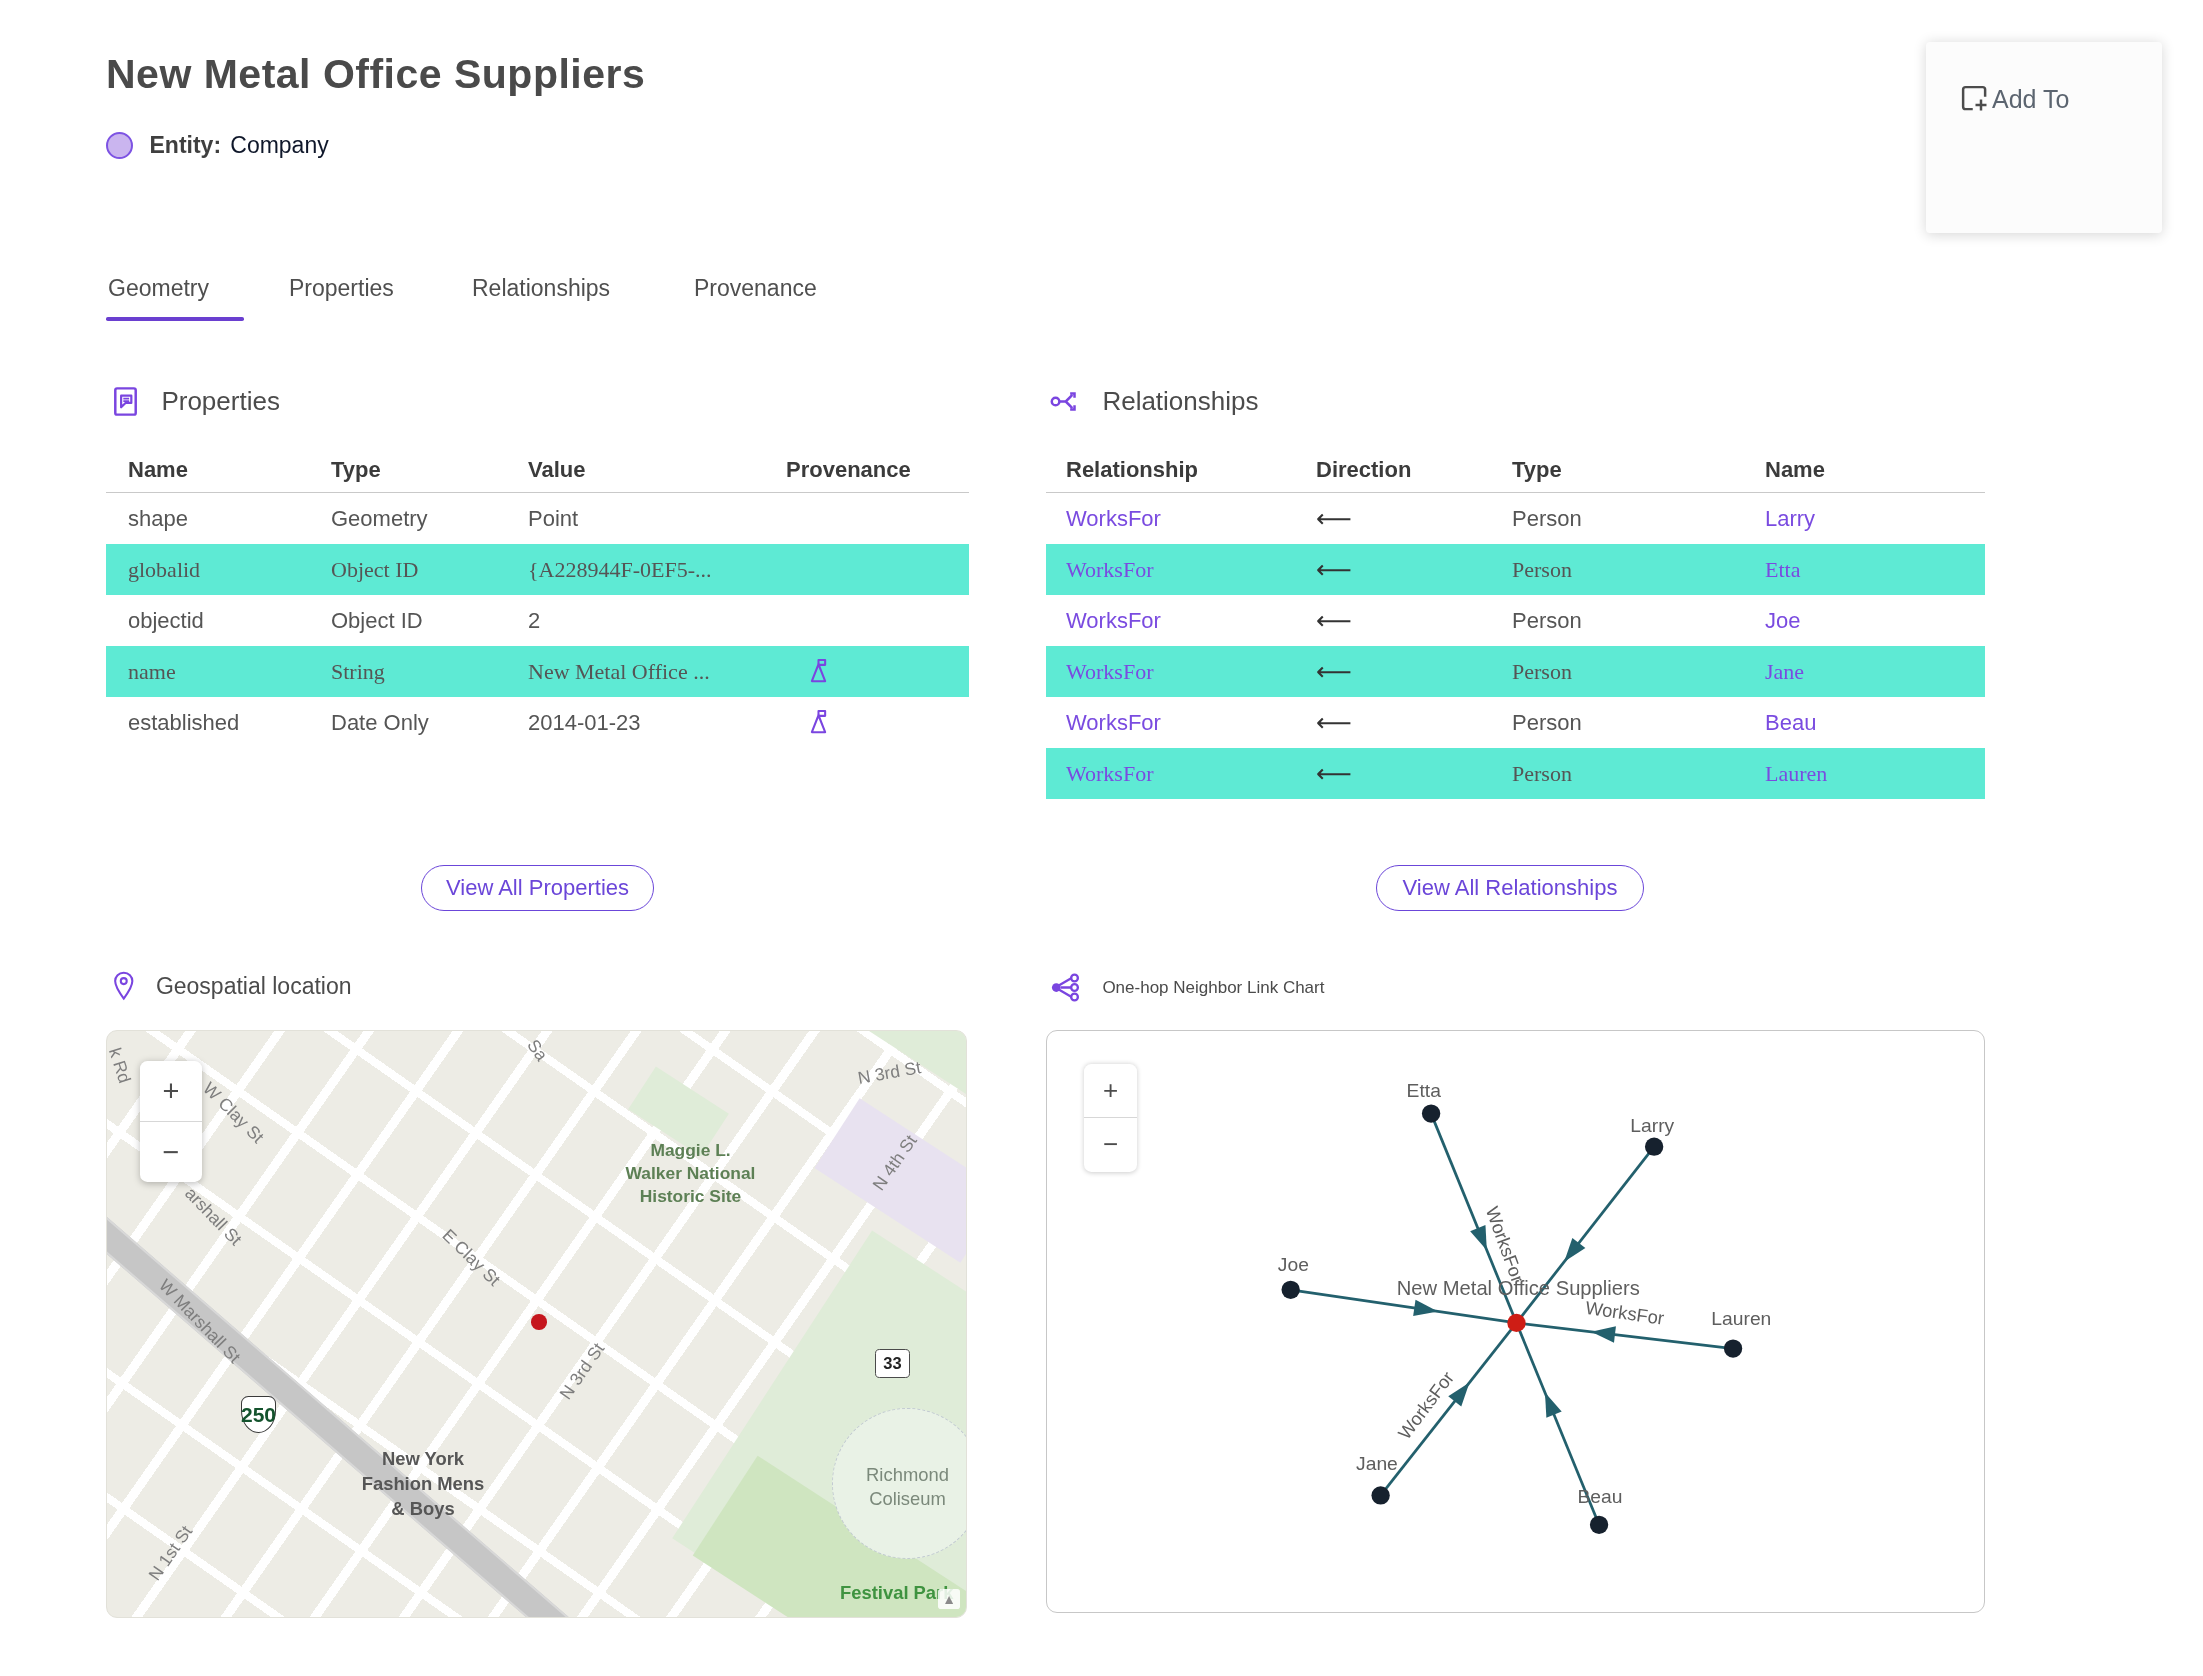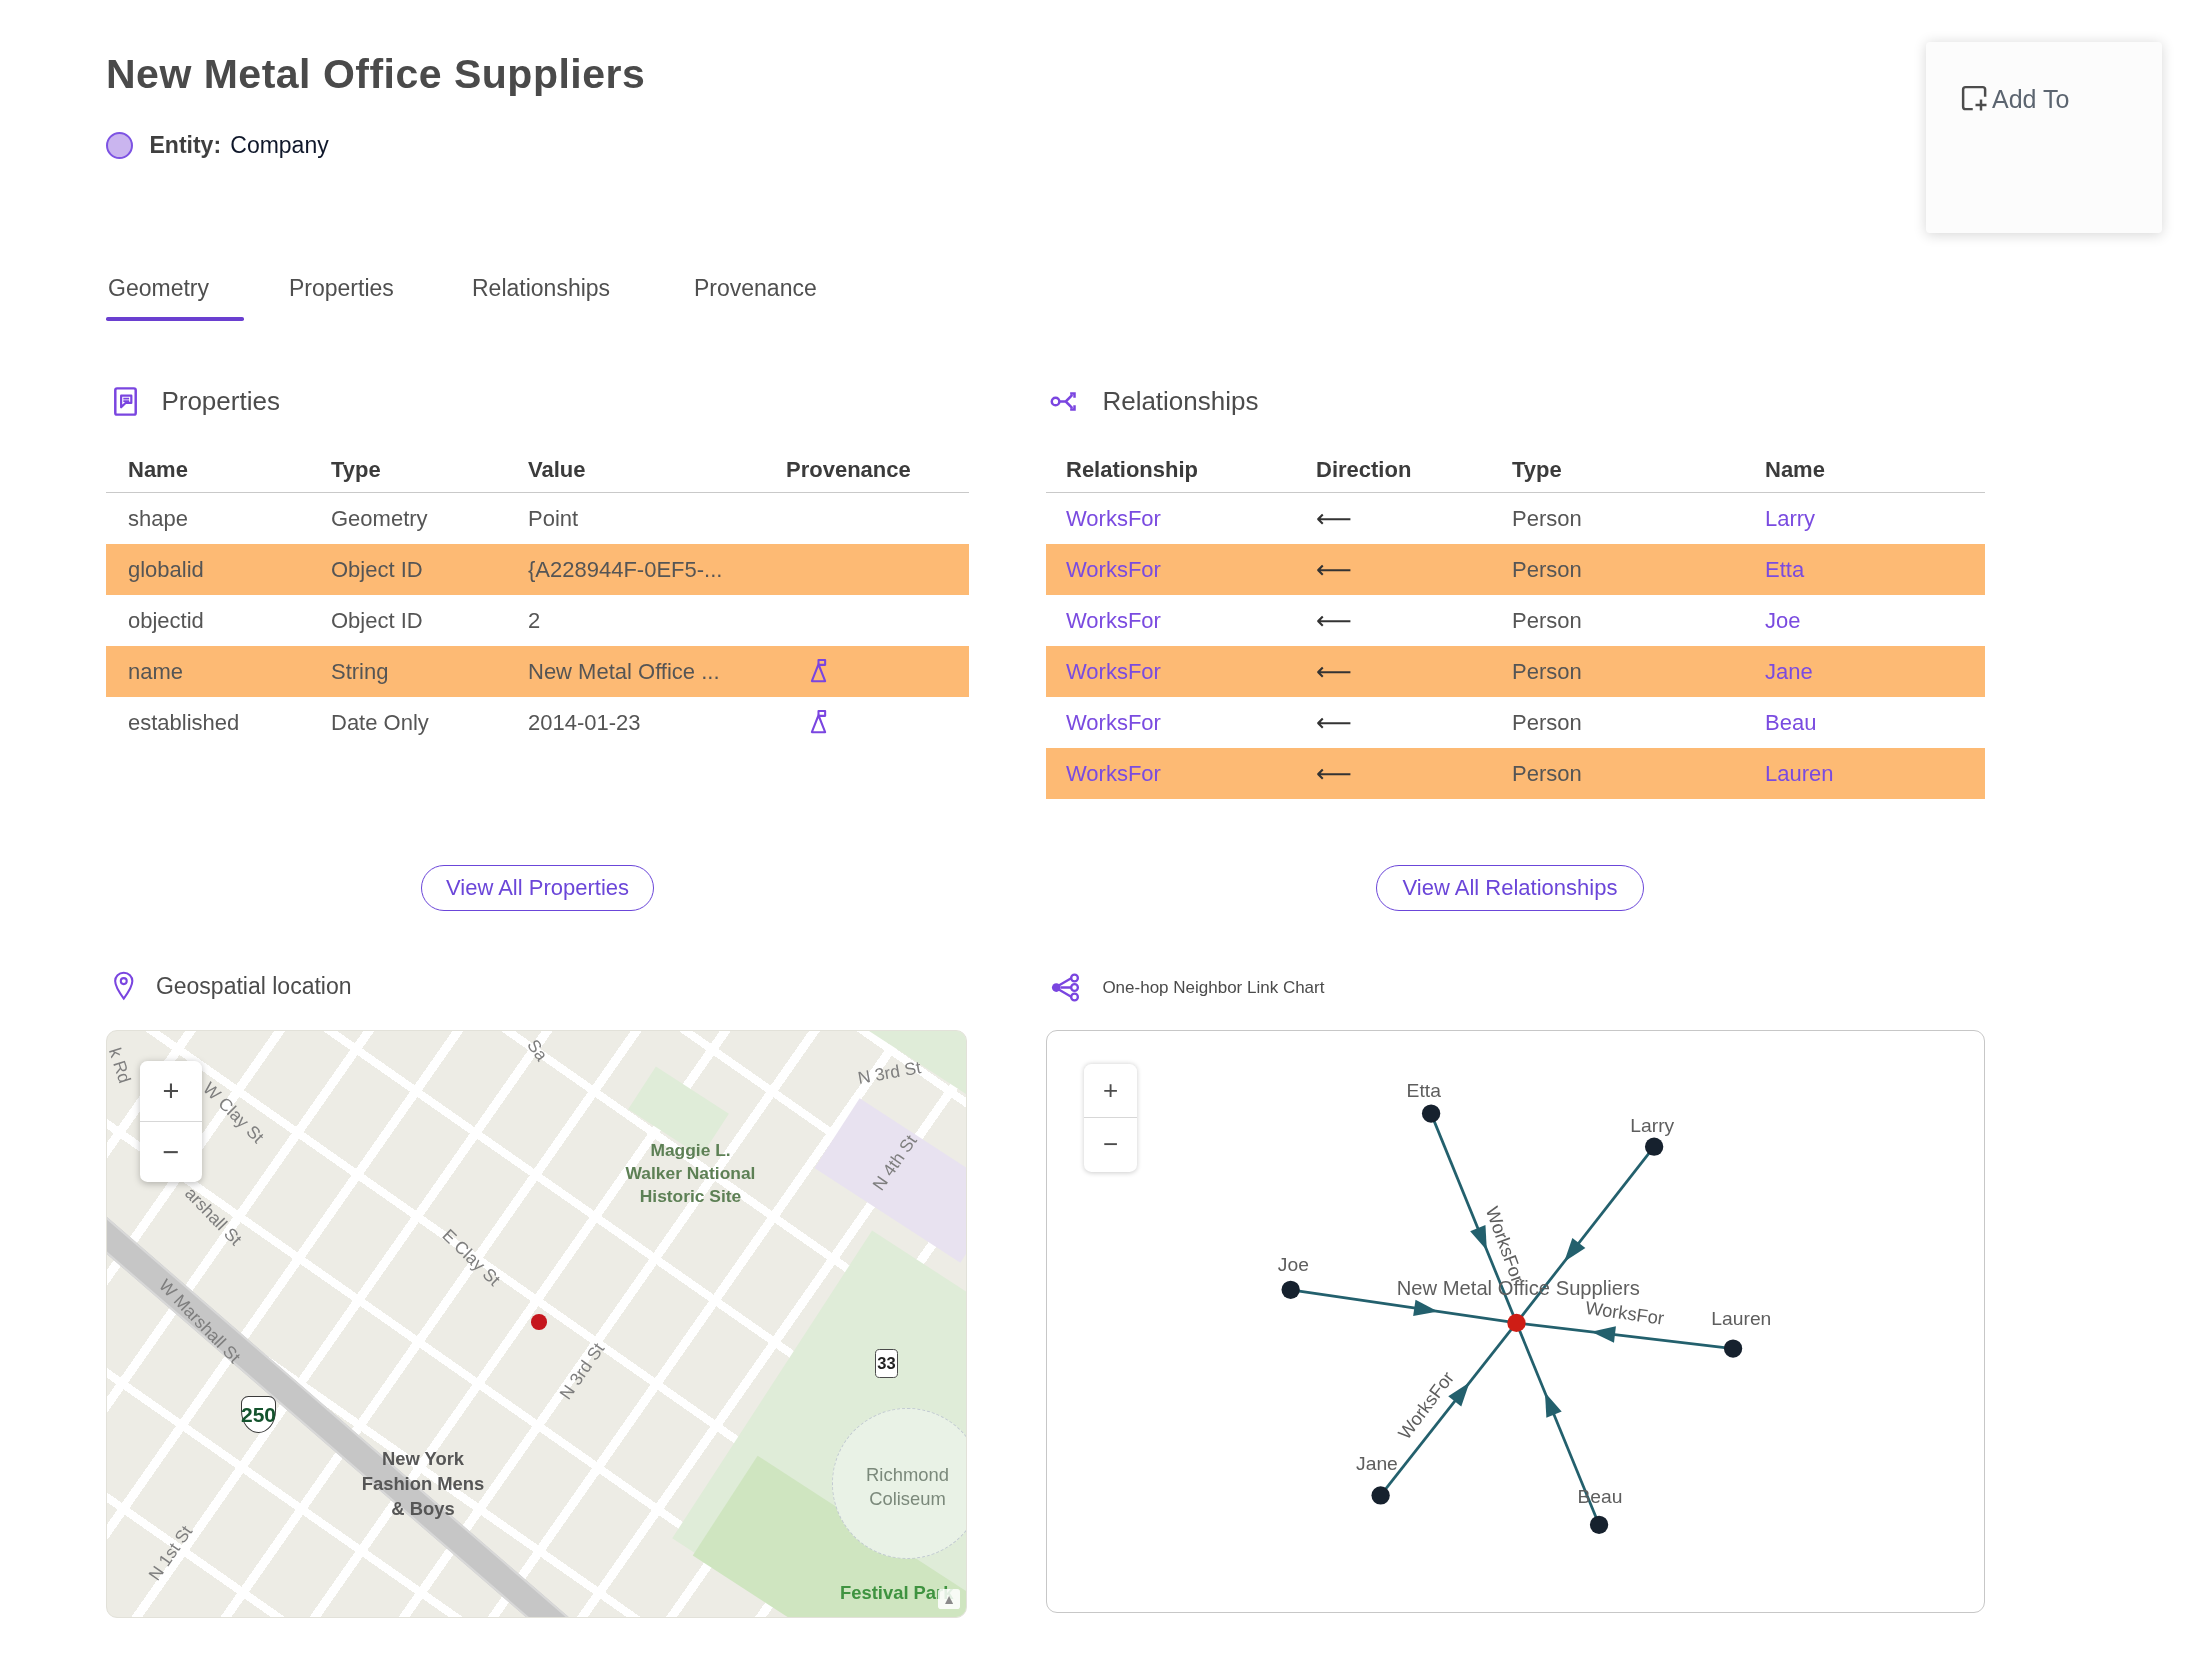--- a/index.html
+++ b/index.html
@@ -31,21 +31,21 @@
   .section-head { display:flex; align-items:center; gap:18.4px; font-size:26px; color:#4b4b4b; }
 
   
   .tbl { position:absolute; }
   .trow { display:grid; align-items:center; height:51px; font-size:22px; color:#555; }
   .thead { height:46px; font-weight:bold; color:#3b3b3b; border-bottom:0.9px solid #c9c9c9; }
   .ptable .trow { grid-template-columns:203px 197px 258px 206px; }
   .rtable .trow { grid-template-columns:250px 196px 253px 242px; }
   .ptable .trow > div { padding-left:22px; }
   .rtable .trow > div { padding-left:20px; }
-  .stripe { background:#fdba74; }
+  .stripe { background:#5eead4;font-family:Liberation Serif, serif; }
   .cell-ellip { white-space:nowrap; overflow:hidden; }
   .plink { color:#7a4be0; cursor:pointer; }
   .dir-arrow { font-size:25px; color:#333; }
   .prov-cell { display:flex; align-items:center; }
 
   
   .pill-btn { position:absolute; height:46px; border:1.8px solid #6b46d9; border-radius:24px; background:#fff;
     color:#6b46d9; font-size:22px; display:flex; align-items:center; justify-content:center; cursor:pointer;
     font-family:"Liberation Sans", sans-serif; }
 
@@ -268,21 +268,21 @@
       <span style="display:block;">Fashion Mens</span>
       <span style="display:block;">&amp; Boys</span>
     </div>
     <div class="mpoi" style="left:727px; top:432px; width:147px; color:#7b897b; font-size:18.4px;">
       <span style="display:block;">Richmond</span>
       <span style="display:block;">Coliseum</span>
     </div>
     <span style="left:733px; top:551px; color:#3f9340; font-size:18.4px; font-weight:bold;">Festival Park</span>
 
     <div style="left:134px; top:365px; width:35px; height:37px; background:#fff; border:1.8px solid #3a3a3a; border-radius:7.3px 7.3px 50% 50% / 7.3px 7.3px 60% 60%; display:flex; align-items:center; justify-content:center; font-size:21px; font-weight:bold; color:#14532d;">250</div>
-    <div style="left:768px; top:318px; width:23px; height:29px; background:#fff; border:1.8px solid #4a4a4a; border-radius:4.6px; display:flex; align-items:center; justify-content:center; font-size:16.5px; font-weight:bold; color:#222;">33</div>
+    <div style="left:768px; top:318px; width:35px; height:29px; background:#fff; border:1.8px solid #4a4a4a; border-radius:4.6px; display:flex; align-items:center; justify-content:center; font-size:16.5px; font-weight:bold; color:#222;">33</div>
 
     <div style="left:424px; top:283px; width:15.6px; height:15.6px; border-radius:50%; background:#c5161d;"></div>
 
     <div style="left:831px; top:558px; width:22px; height:20px; background:rgba(255,255,255,.85); border-radius:2.8px; display:flex; align-items:center; justify-content:center; color:#8a8a8a; font-size:13.8px;">▲</div>
 
     <div class="zoomctl" style="left:33px; top:30px; width:62px; height:121px;">
       <div class="zoombtn" style="height:61px; border-bottom:0.9px solid #d7d7d7;">+</div>
       <div class="zoombtn" style="height:60px;">−</div>
     </div>
   </div>

